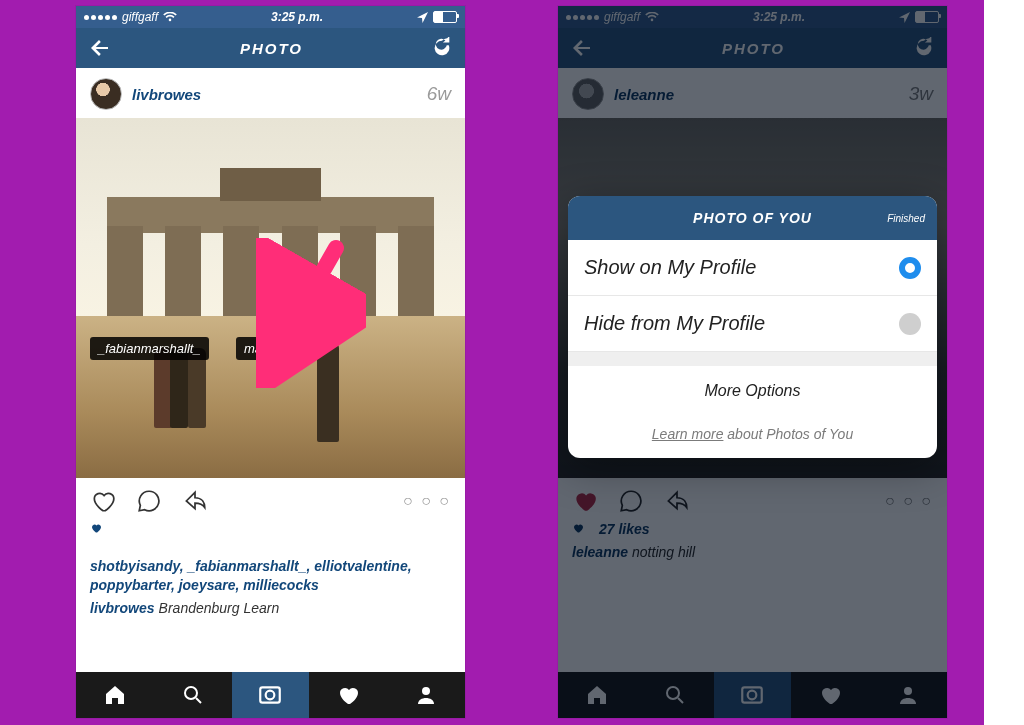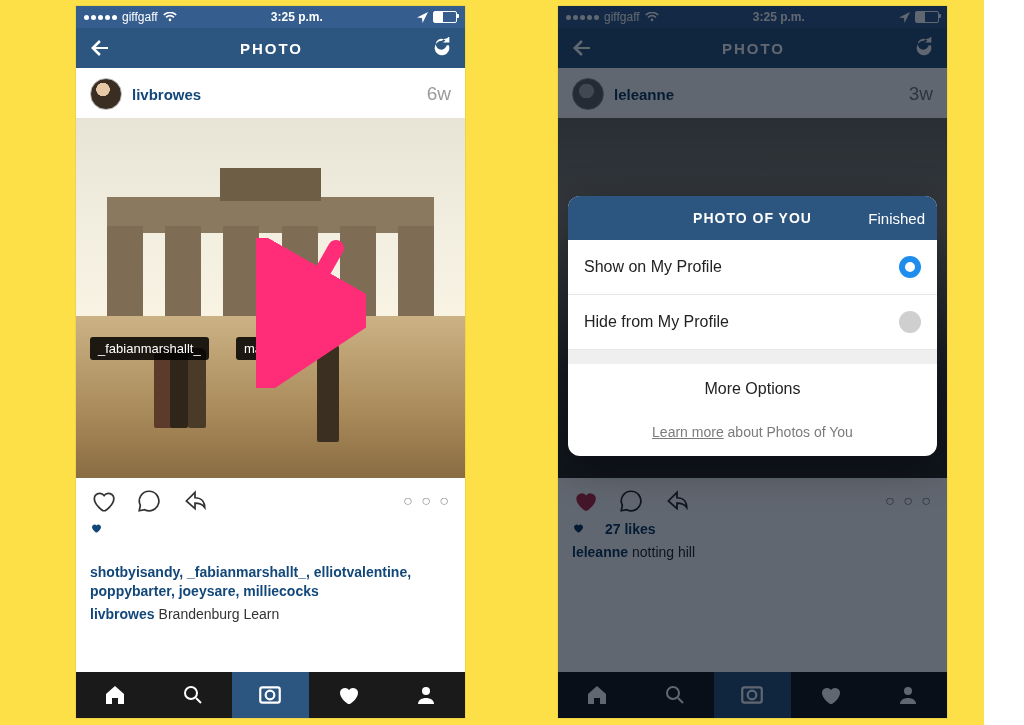--- a/index.html
+++ b/index.html
@@ -1,16 +1,16 @@
 <!DOCTYPE html>
 <html><head>
 <meta charset="utf-8">
 <style>
   html,body{margin:0;padding:0;background:#fff;font-family:-apple-system,Helvetica,Arial,sans-serif;-webkit-font-smoothing:antialiased;}
-  .stage{width:984px;height:725px;position:relative;background:#fde047;}
+  .stage{width:984px;height:725px;position:relative;background:#a21caf;font-style:italic;}
   .phone{position:absolute;top:6px;width:389px;height:712px;background:#fff;box-shadow:0 0 0 1px rgba(0,0,0,.05);overflow:hidden;}
   .phone.left{left:76px;}
   .phone.right{left:558px;}
   
   .status{height:22px;background:#355e8e;color:#fff;display:flex;align-items:center;justify-content:space-between;font-size:12px;padding:0 8px;font-weight:500;}
   .status .l,.status .r{display:flex;align-items:center;gap:5px;}
   .dots{display:flex;gap:2px;}
   .dots span{width:5px;height:5px;border-radius:50%;background:#fff;}
   .time{font-weight:600;}
   .battery{width:22px;height:10px;border:1px solid #fff;border-radius:2px;position:relative;}
@@ -45,37 +45,37 @@
   .tag.t1{left:14px;bottom:118px;}
   .tag.t2{left:160px;bottom:118px;}
   .tag.t2:before{content:"";position:absolute;top:-5px;left:50%;margin-left:-5px;border:5px solid transparent;border-bottom-color:rgba(0,0,0,.85);border-top:none;}
   .arrow{position:absolute;left:180px;top:120px;pointer-events:none;}
   
   .actions{display:flex;align-items:center;justify-content:space-between;padding:10px 14px 6px;}
   .actions .l{display:flex;gap:20px;}
   .more{letter-spacing:2px;color:#9a9a9a;font-size:16px;}
   
   .meta{padding:0 14px 10px;font-size:14px;}
-  .likesline{color:#12477a;font-weight:700;display:flex;flex-wrap:wrap;gap:16px;align-items:center;line-height:1.4;}
+  .likesline{color:#12477a;font-weight:700;display:flex;flex-wrap:wrap;gap:10px;align-items:center;line-height:1.4;}
   .likesline .hicon{margin-right:5px;}
   .likerset{color:#12477a;font-weight:700;margin-top:7px;}
   .caption{margin-top:4px;color:#333;}
   .caption .cu{color:#12477a;font-weight:700;margin-right:4px;}
   
   .tabbar{position:absolute;left:0;right:0;bottom:0;height:46px;background:#1a1a1a;display:flex;}
   .tabbar .tb{flex:1;display:flex;align-items:center;justify-content:center;}
   .tabbar .tb.active{background:#2c567f;}
   
   .dim{position:absolute;inset:0;background:rgba(0,10,25,.62);}
   
   
   .modal{position:absolute;left:10px;right:10px;top:190px;background:#fff;border-radius:12px;overflow:hidden;box-shadow:0 10px 40px rgba(0,0,0,.35);}
   .mhead{background:#2c567f;color:#fff;height:44px;display:flex;align-items:center;justify-content:center;position:relative;font-weight:700;letter-spacing:1px;font-size:14px;}
-  .mhead .done{position:absolute;right:12px;font-weight:400;font-size:15px;letter-spacing:0;}
-  .opt{display:flex;align-items:center;justify-content:space-between;padding:16px 16px;border-bottom:1px solid #e7e7e7;font-size:16px;color:#222;}
+  .mhead .done{position:absolute;right:12px;font-weight:400;font-size:10px;letter-spacing:0;}
+  .opt{display:flex;align-items:center;justify-content:space-between;padding:16px 16px;border-bottom:1px solid #e7e7e7;font-size:20px;color:#222;}
   .opt:first-of-type{border-top:0;}
   .radio{width:22px;height:22px;border-radius:50%;box-sizing:border-box;}
   .radio.on{border:6px solid #1f8ded;}
   .radio.off{background:#cfcfcf;}
   .gap{height:14px;background:#efefef;}
   .moreopt{padding:16px;text-align:center;font-size:16px;color:#222;}
   .learn{padding:10px 5px 16px;text-align:center;font-size:14px;color:#7b7b7b;}
   .learn .ul{text-decoration:underline;}
   
   .r-like{color:#e03555;}

